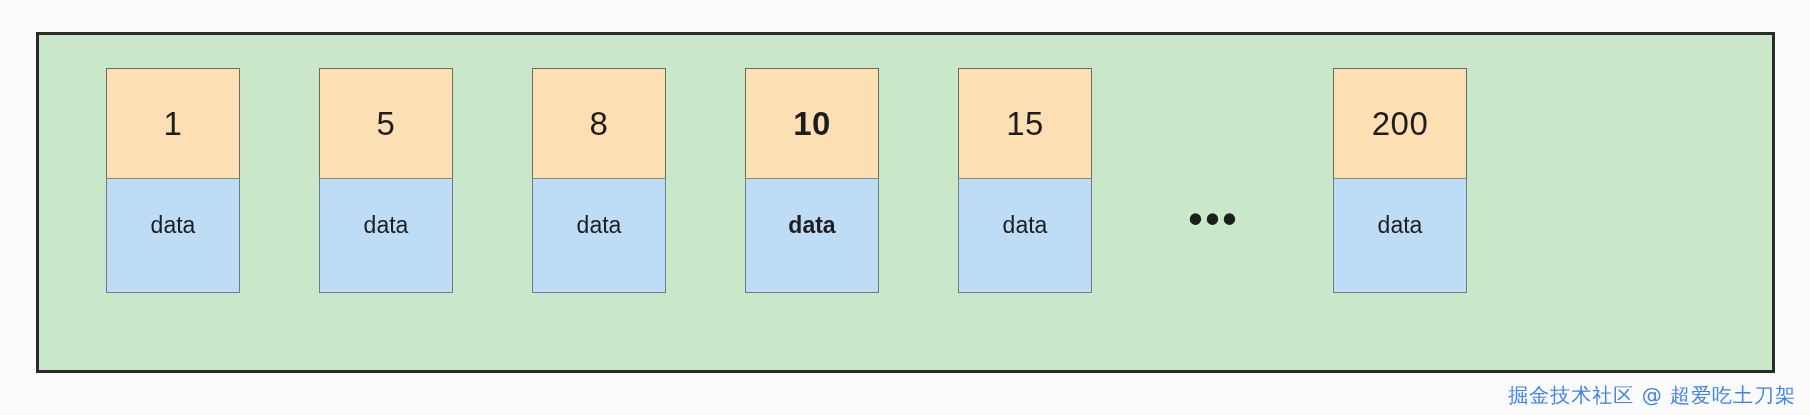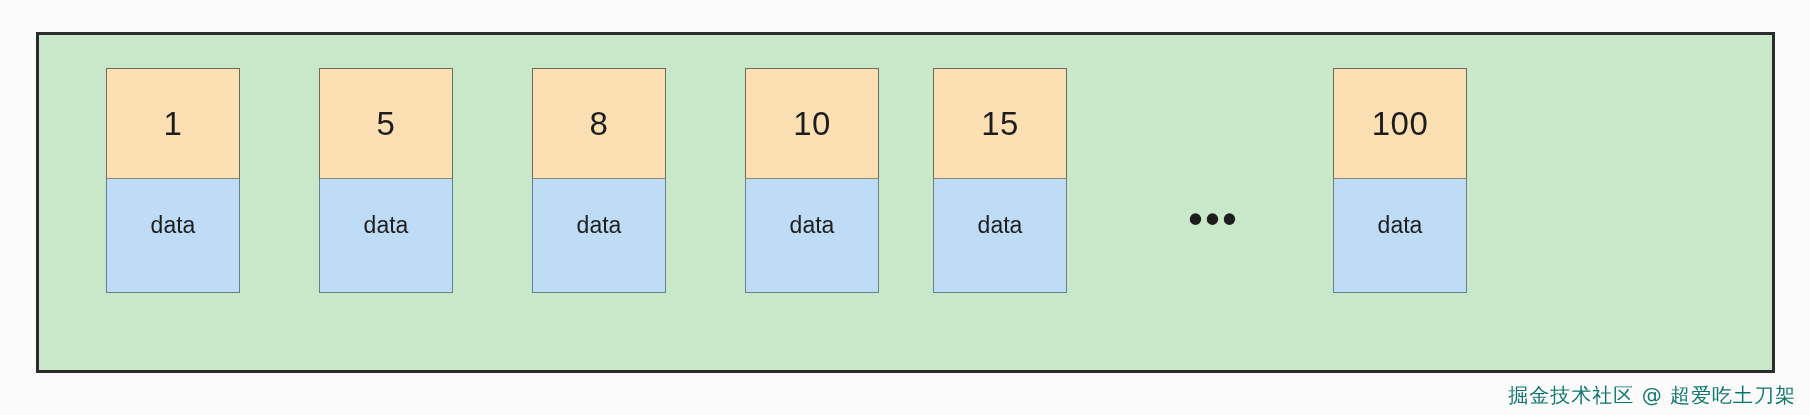--- a/index.html
+++ b/index.html
@@ -98,21 +98,21 @@
     color: #1d1d1d;
     letter-spacing: 3px;
   }
 
   
   .watermark {
     position: absolute;
     right: 14px;
     bottom: 6px;
     font-size: 20px;
-    color: #0f766e;
+    color: #3b82f6;
     white-space: nowrap;
     font-family: "DejaVu Sans", "Liberation Sans", sans-serif;
     letter-spacing: 1px;
   }
 </style>
 </head>
 <body>
 
 <div id="diagram-root">
 
@@ -127,34 +127,34 @@
       <div class="node-card" style="left: 280px;">
         <div class="node-key">5</div>
         <div class="node-data">data</div>
       </div>
 
       <div class="node-card" style="left: 493px;">
         <div class="node-key">8</div>
         <div class="node-data">data</div>
       </div>
 
-      <div class="node-card" style="left: 706px;">
+      <div class="node-card" style="left: 706px; font-weight: bold;">
         <div class="node-key">10</div>
         <div class="node-data">data</div>
       </div>
 
-      <div class="node-card" style="left: 894px; border-radius: 10px;">
+      <div class="node-card" style="left: 919px; border-radius: 10px;">
         <div class="node-key">15</div>
         <div class="node-data">data</div>
       </div>
 
       <div class="ellipsis" style="left: 1140px;">•••</div>
 
       <div class="node-card" style="left: 1294px;">
-        <div class="node-key">100</div>
+        <div class="node-key">200</div>
         <div class="node-data">data</div>
       </div>
 
     </div>
   </div>
 
   <div class="watermark">掘金技术社区 @ 超爱吃土刀架</div>
 
 </div>
 

